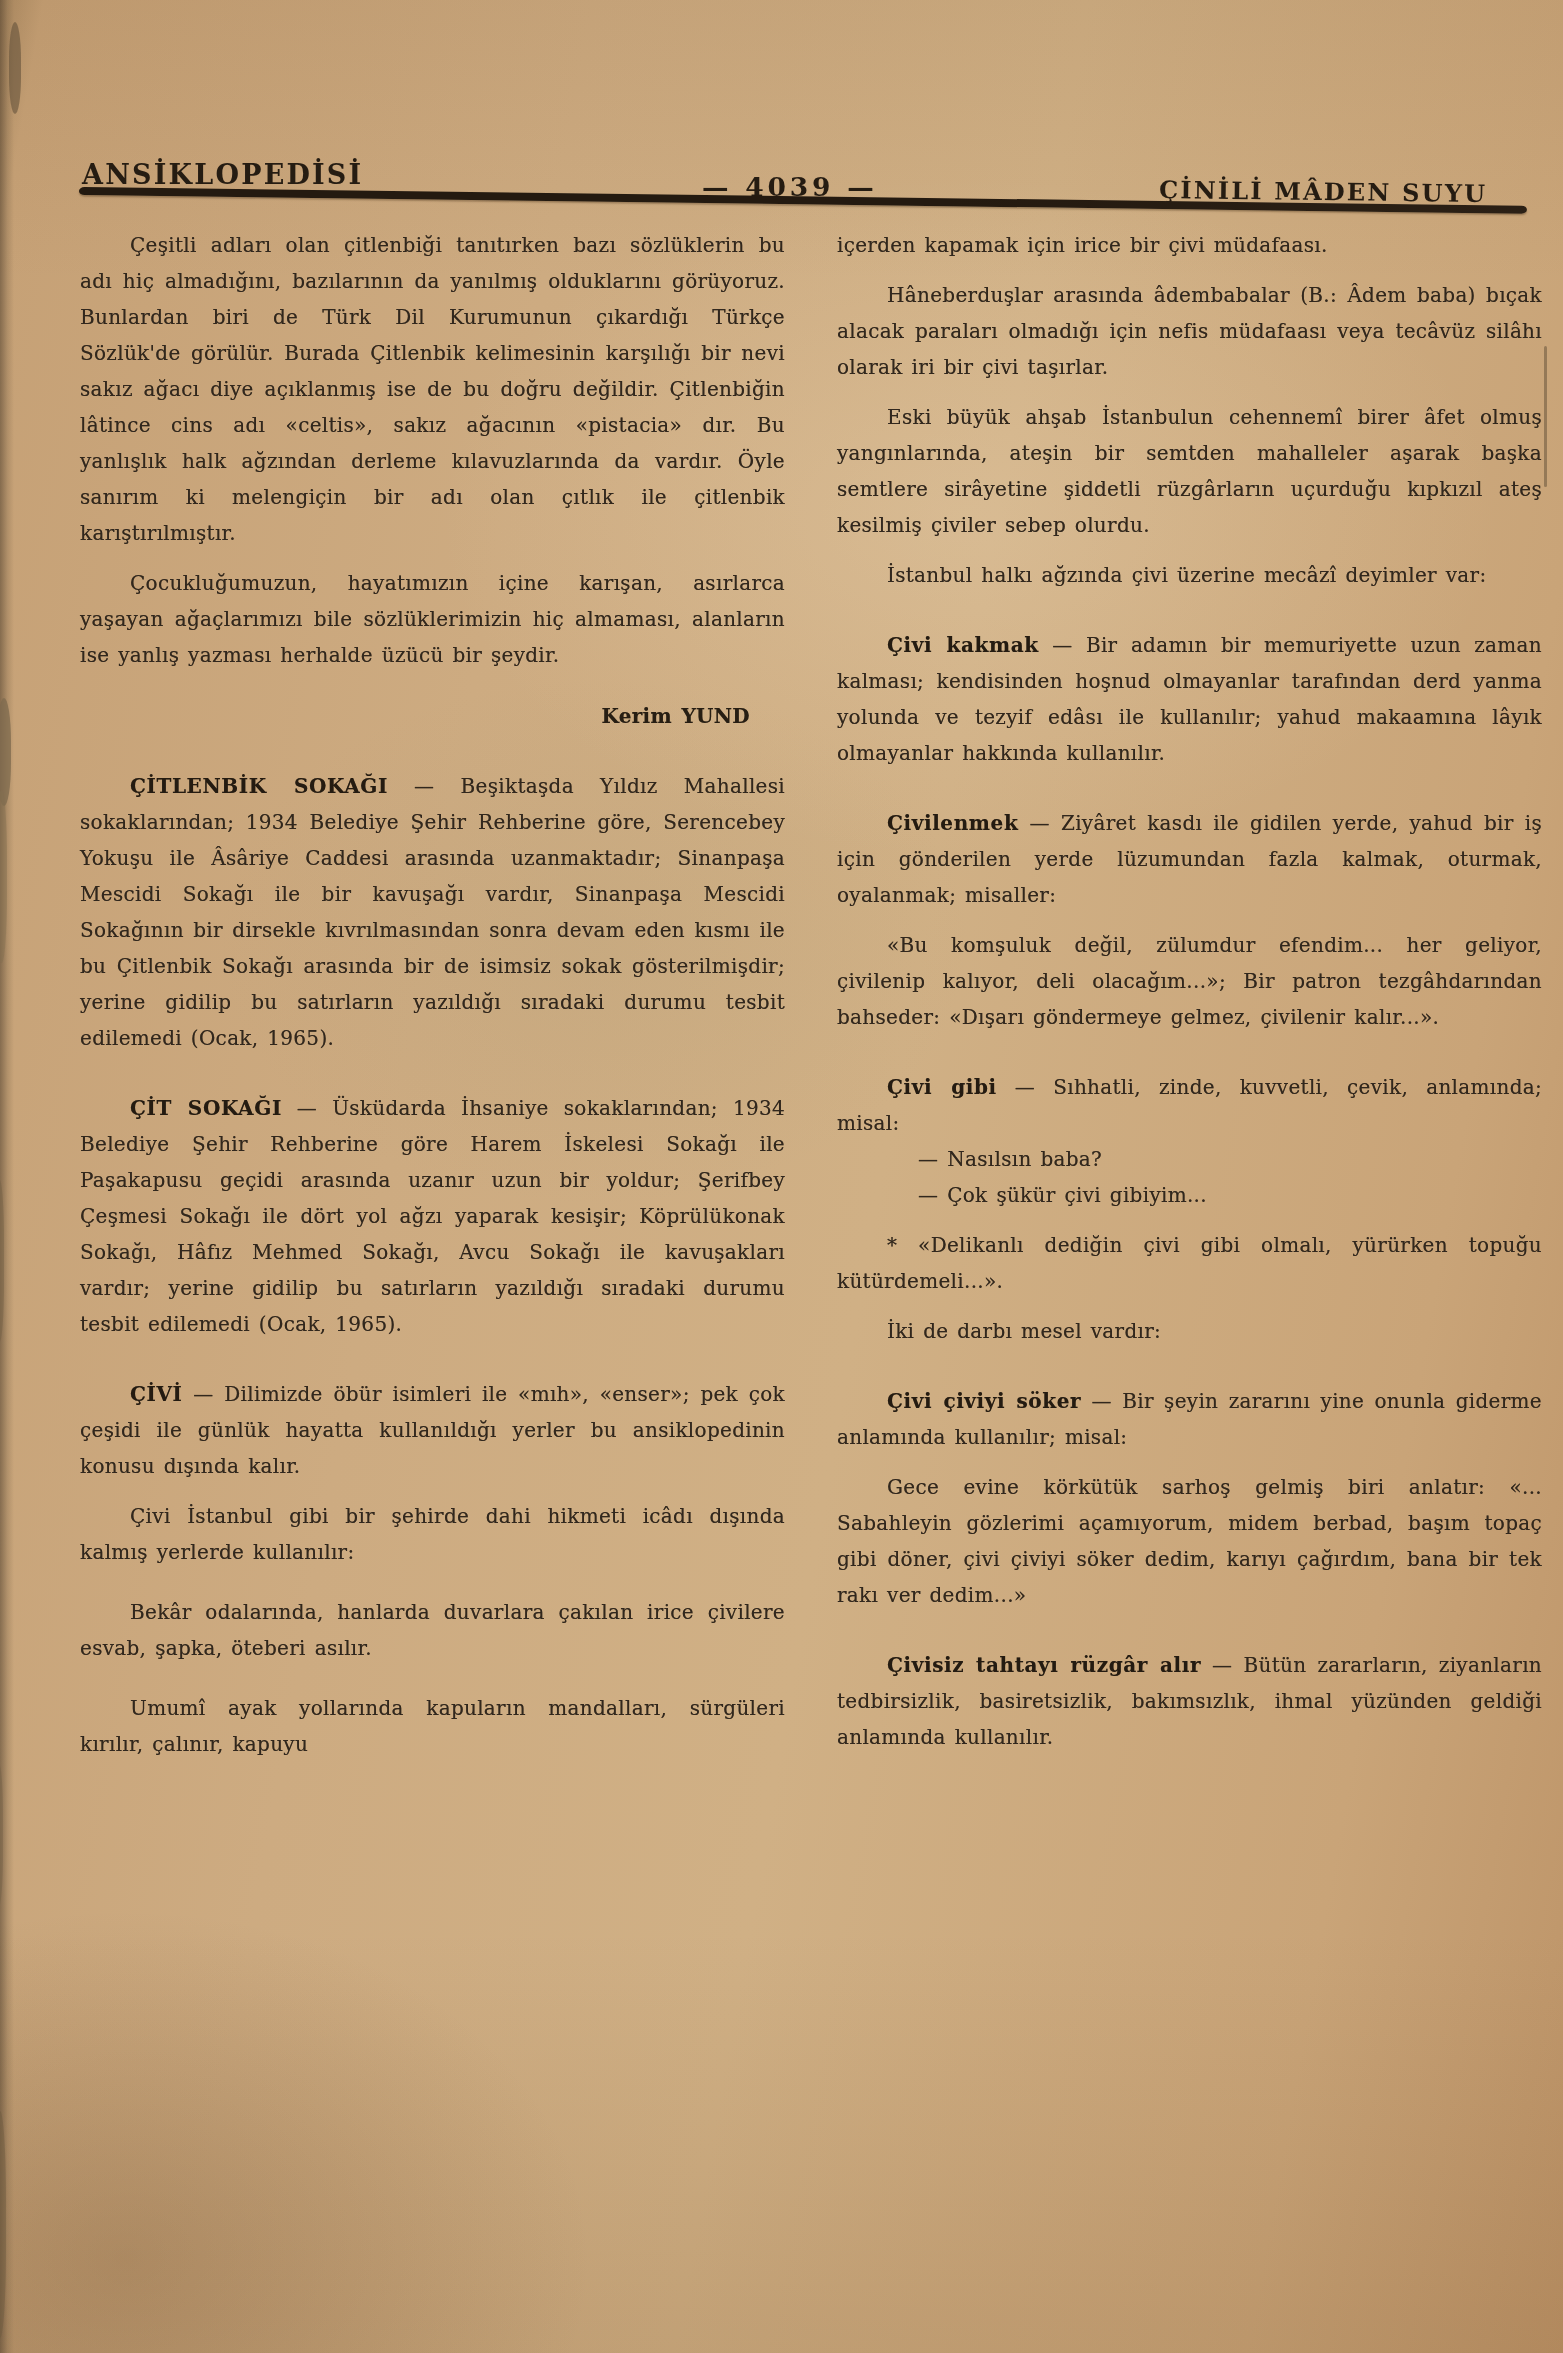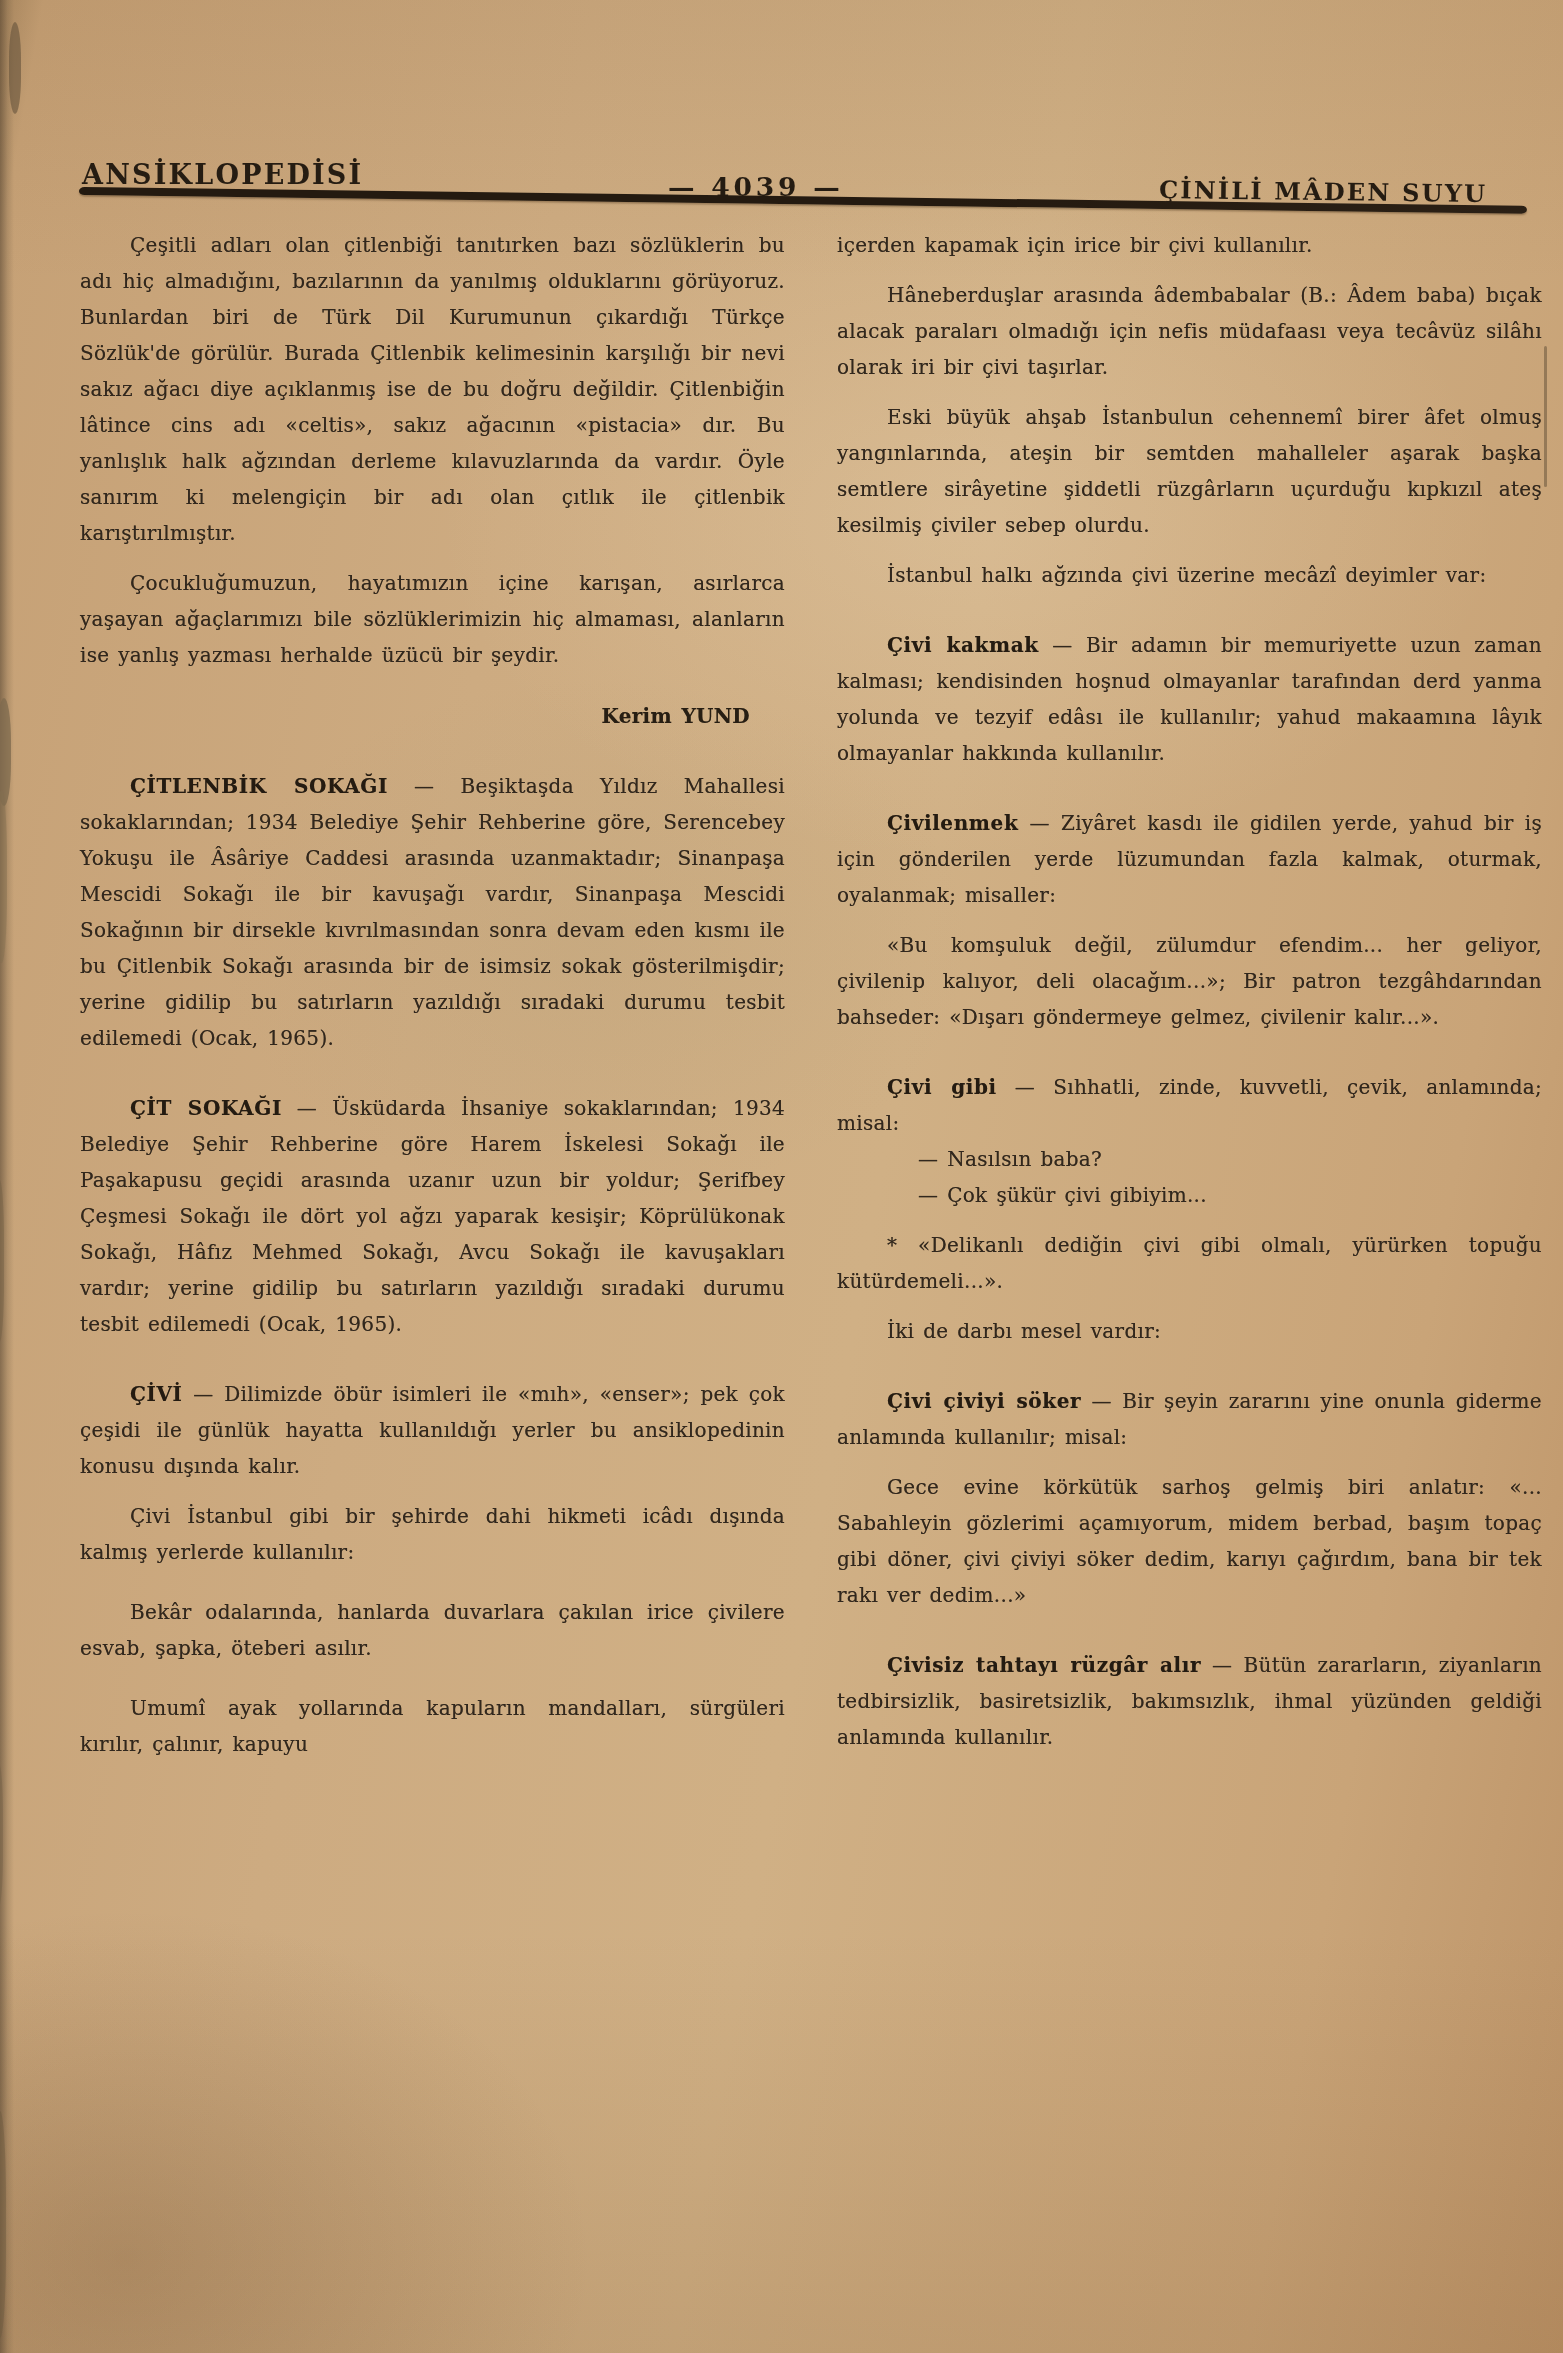--- a/index.html
+++ b/index.html
@@ -23,21 +23,21 @@
   .a1{left:-3.2px;top:698px;width:14px;height:108px;background:rgba(125,106,78,0.75);}
   .a2{left:-4.3px;top:790px;width:10.8px;height:173px;background:rgba(130,110,80,0.45);}
   .a3{left:-5.4px;top:1180px;width:9.7px;height:162px;background:rgba(118,98,70,0.5);}
   .a4{left:-5.4px;top:1764px;width:8.7px;height:141px;background:rgba(118,98,70,0.45);}
   .a5{left:-6.5px;top:2111px;width:12px;height:227px;background:rgba(112,92,64,0.5);}
   .a6{left:1544px;top:346px;width:2.7px;height:141px;background:rgba(96,78,54,0.5);border-radius:1.6px;}
   .a7{left:8.7px;top:21.6px;width:12px;height:92px;background:rgba(100,82,58,0.6);}
 
   .hdr{position:absolute;font-weight:bold;white-space:nowrap;color:#251c12;}
   .hdr-left{left:82px;top:159px;font-size:27px;letter-spacing:2.2px;}
-  .hdr-num{left:668px;top:171px;font-size:26.5px;letter-spacing:3.8px;}
+  .hdr-num{left:702px;top:171px;font-size:26.5px;letter-spacing:3.8px;}
   .hdr-right{left:1159px;top:177px;font-size:24px;letter-spacing:2.2px;transform:rotate(0.7deg);}
   .rule{position:absolute;left:79px;top:187px;width:1448px;height:7.6px;
     background:linear-gradient(to right,#241a10 60%, #2b2015);
     border-radius:5.4px/3.8px;
     transform:rotate(0.74deg);transform-origin:left center;
     box-shadow:0 1.6px 1.6px rgba(70,45,20,0.35);}
 
   .col{position:absolute;top:227px;width:705px;text-align:justify;
     font-size:20px;line-height:36px;letter-spacing:0.3px;word-spacing:2.2px;
     text-shadow:0 0 0.5px rgba(46,36,24,0.55);}
@@ -77,21 +77,21 @@
     <p class="sig">Kerim YUND</p>
     <p class="gl"><b class="lead">ÇİTLENBİK SOKAĞI</b> <span>— Beşiktaşda Yıldız Mahallesi sokaklarından; 1934 Belediye Şehir Rehberine göre, Serencebey Yokuşu ile Âsâriye Caddesi arasında uzanmaktadır; Sinanpaşa Mescidi Sokağı ile bir kavuşağı vardır, Sinanpaşa Mescidi Sokağının bir dirsekle kıvrılmasından sonra devam eden kısmı ile bu Çitlenbik Sokağı arasında bir de isimsiz sokak gösterilmişdir; yerine gidilip bu satırların yazıldığı sıradaki durumu tesbit edilemedi (Ocak, 1965).</span></p>
     <p class="gl"><b class="lead">ÇİT SOKAĞI</b> <span>— Üsküdarda İhsaniye sokaklarından; 1934 Belediye Şehir Rehberine göre Harem İskelesi Sokağı ile Paşakapusu geçidi arasında uzanır uzun bir yoldur; Şerifbey Çeşmesi Sokağı ile dört yol ağzı yaparak kesişir; Köprülükonak Sokağı, Hâfız Mehmed Sokağı, Avcu Sokağı ile kavuşakları vardır; yerine gidilip bu satırların yazıldığı sıradaki durumu tesbit edilemedi (Ocak, 1965).</span></p>
     <p class="gl"><b class="lead">ÇİVİ</b> <span>— Dilimizde öbür isimleri ile «mıh», «enser»; pek çok çeşidi ile günlük hayatta kullanıldığı yerler bu ansiklopedinin konusu dışında kalır.</span></p>
     <p class="gs">Çivi İstanbul gibi bir şehirde dahi hikmeti icâdı dışında kalmış yerlerde kullanılır:</p>
     <p class="gm">Bekâr odalarında, hanlarda duvarlara çakılan irice çivilere esvab, şapka, öteberi asılır.</p>
     <p class="gm">Umumî ayak yollarında kapuların mandalları, sürgüleri kırılır, çalınır, kapuyu</p>
   </div>
 
   <div class="col col-right">
-    <p class="cont">içerden kapamak için irice bir çivi kullanılır.</p>
+    <p class="cont">içerden kapamak için irice bir çivi müdafaası.</p>
     <p class="gs">Hâneberduşlar arasında âdembabalar (B.: Âdem baba) bıçak alacak paraları olmadığı için nefis müdafaası veya tecâvüz silâhı olarak iri bir çivi taşırlar.</p>
     <p class="gs">Eski büyük ahşab İstanbulun cehennemî birer âfet olmuş yangınlarında, ateşin bir semtden mahalleler aşarak başka semtlere sirâyetine şiddetli rüzgârların uçurduğu kıpkızıl ateş kesilmiş çiviler sebep olurdu.</p>
     <p class="gs">İstanbul halkı ağzında çivi üzerine mecâzî deyimler var:</p>
     <p class="gl"><b class="lead">Çivi kakmak</b> <span>— Bir adamın bir memuriyette uzun zaman kalması; kendisinden hoşnud olmayanlar tarafından derd yanma yolunda ve tezyif edâsı ile kullanılır; yahud makaamına lâyık olmayanlar hakkında kullanılır.</span></p>
     <p class="gl"><b class="lead">Çivilenmek</b> <span>— Ziyâret kasdı ile gidilen yerde, yahud bir iş için gönderilen yerde lüzumundan fazla kalmak, oturmak, oyalanmak; misaller:</span></p>
     <p class="gs">«Bu komşuluk değil, zülumdur efendim... her geliyor, çivilenip kalıyor, deli olacağım...»; Bir patron tezgâhdarından bahseder: «Dışarı göndermeye gelmez, çivilenir kalır...».</p>
     <p class="gl"><b class="lead">Çivi gibi</b> <span>— Sıhhatli, zinde, kuvvetli, çevik, anlamında; misal:</span></p>
     <p class="dialog">— Nasılsın baba?</p>
     <p class="dialog">— Çok şükür çivi gibiyim...</p>
     <p class="gs">* «Delikanlı dediğin çivi gibi olmalı, yürürken topuğu kütürdemeli...».</p>

